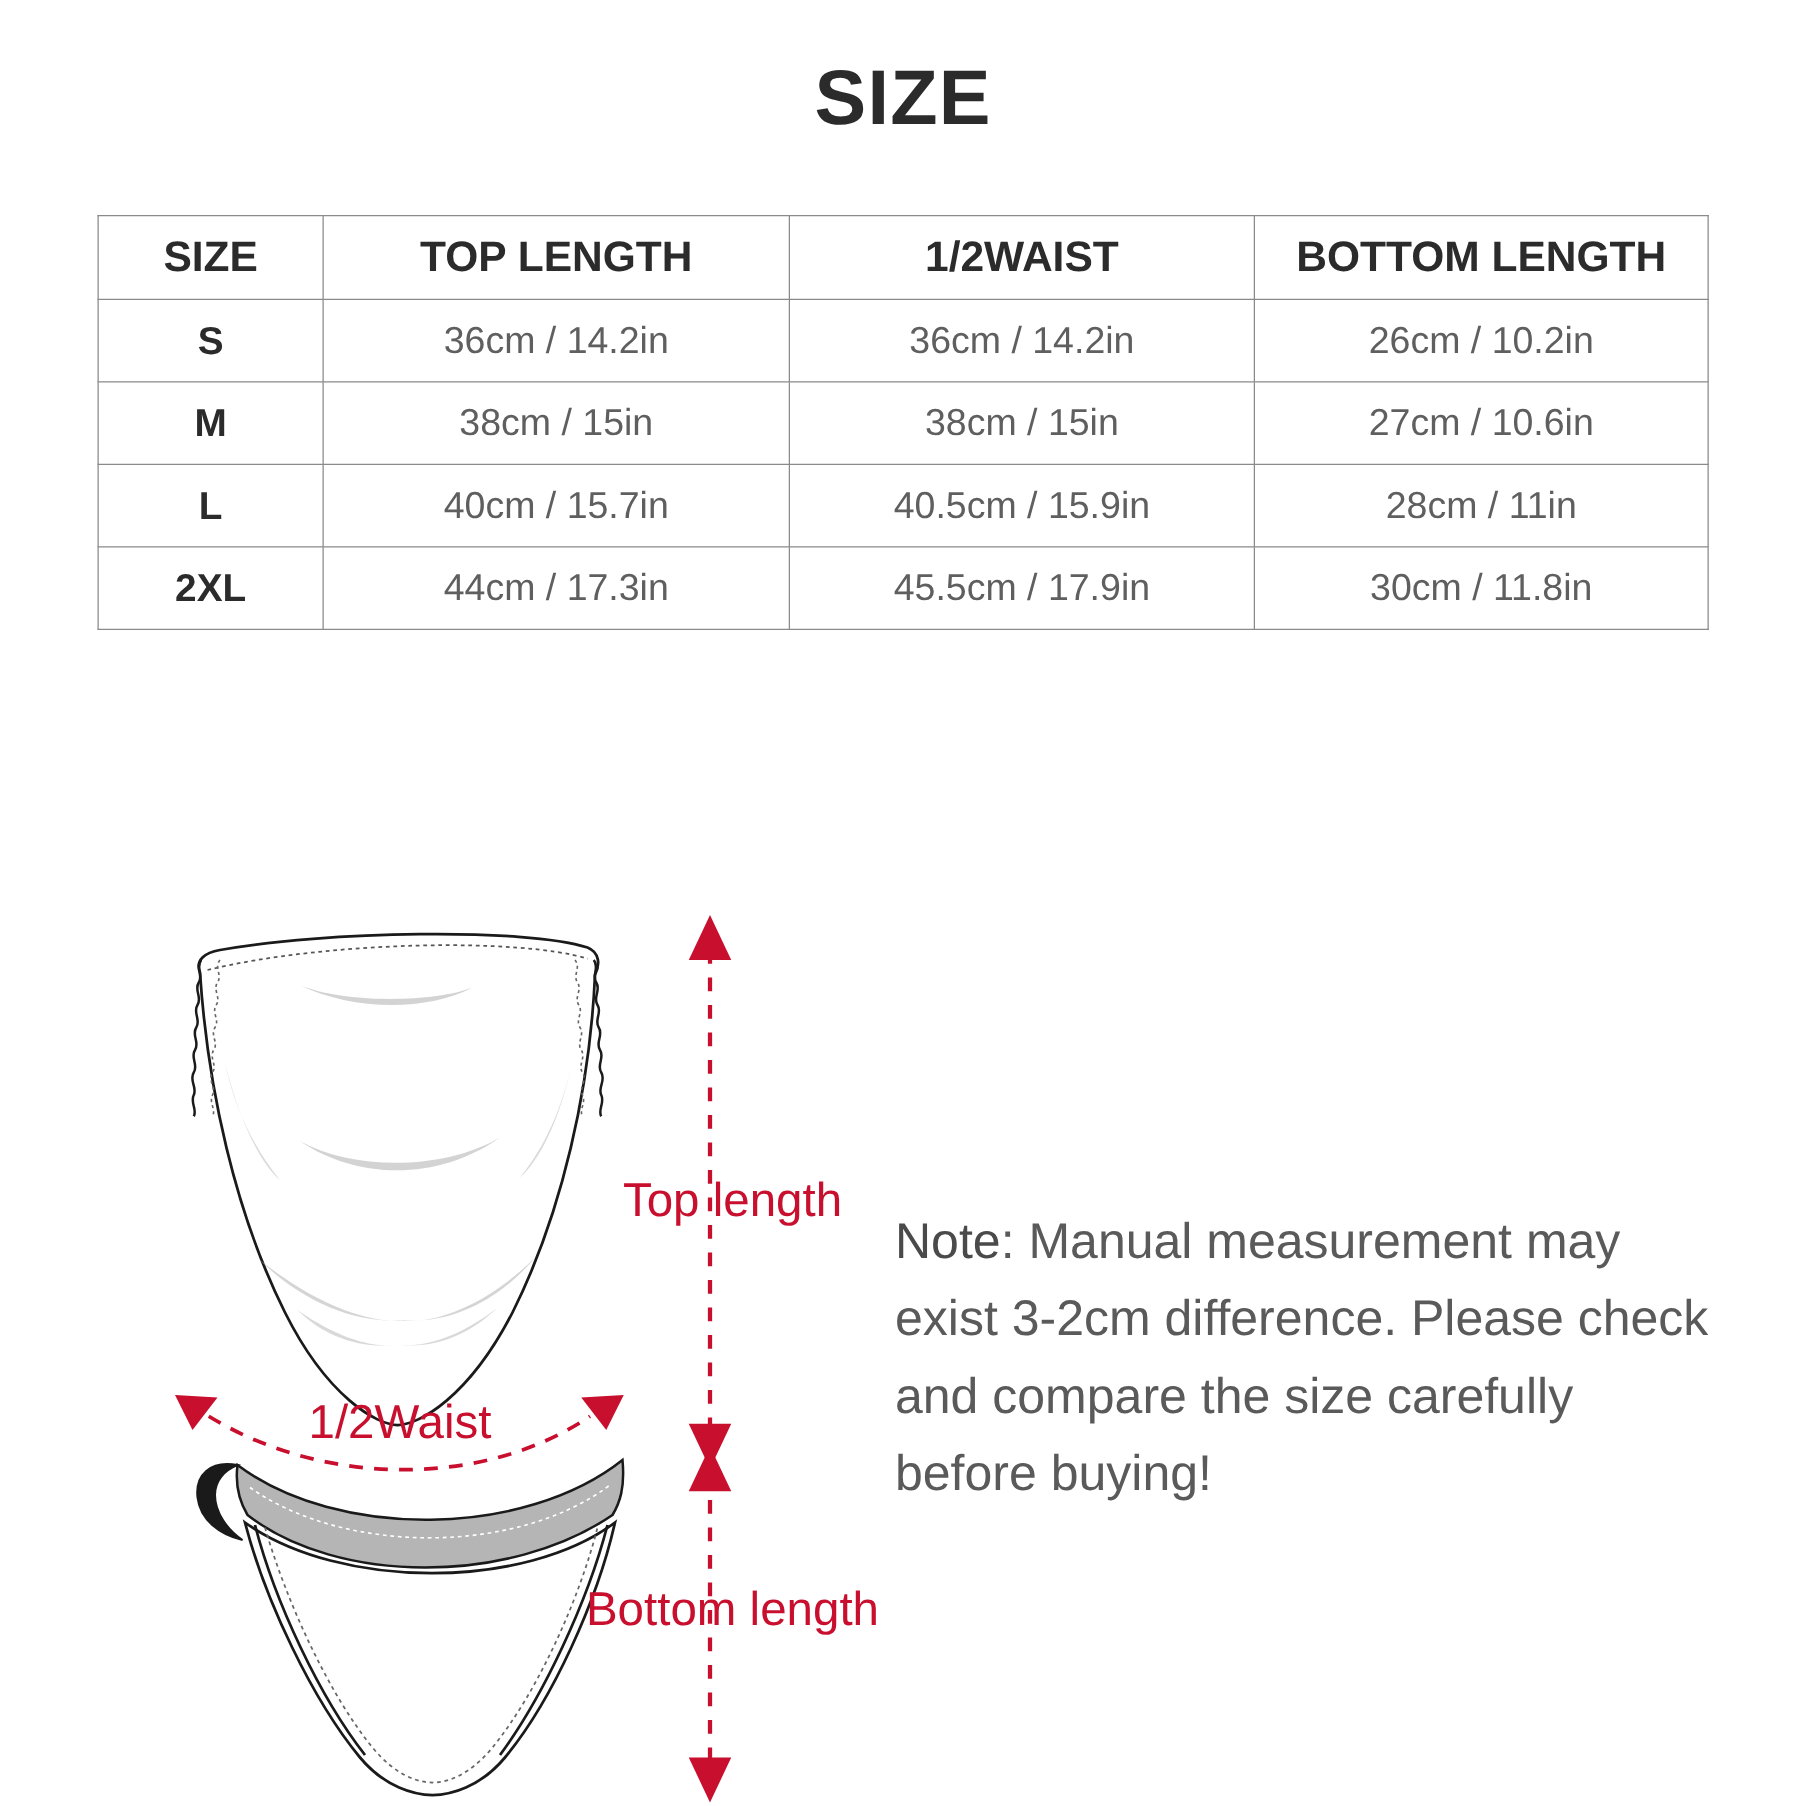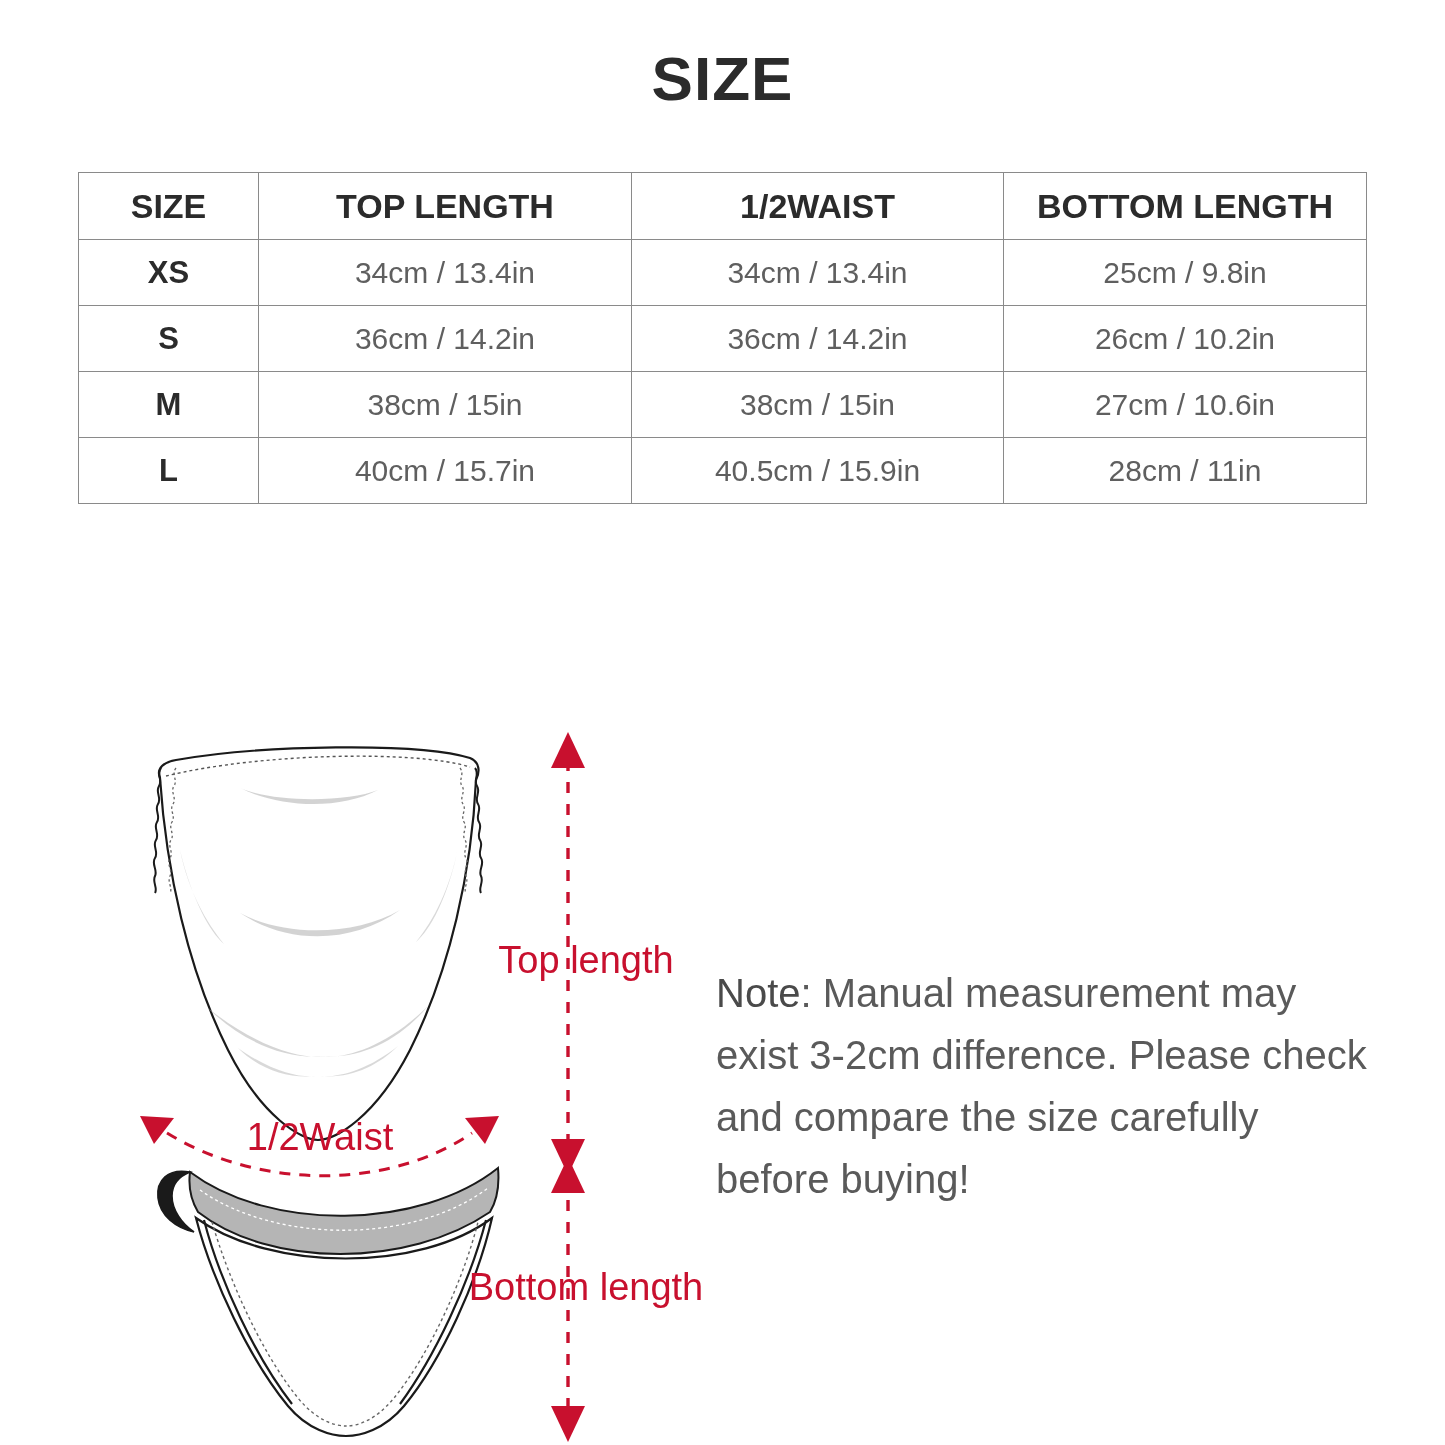--- a/index.html
+++ b/index.html
@@ -115,42 +115,42 @@
     <thead>
       <tr>
         <th>SIZE</th>
         <th>TOP LENGTH</th>
         <th>1/2WAIST</th>
         <th>BOTTOM LENGTH</th>
       </tr>
     </thead>
     <tbody>
       <tr>
-        <td class="size-cell">XS</td>
-        <td class="val-cell">34cm / 13.4in</td>
-        <td class="val-cell">34cm / 13.4in</td>
-        <td class="val-cell">25cm / 9.8in</td>
-      </tr>
-      <tr>
         <td class="size-cell">S</td>
         <td class="val-cell">36cm / 14.2in</td>
         <td class="val-cell">36cm / 14.2in</td>
         <td class="val-cell">26cm / 10.2in</td>
       </tr>
       <tr>
         <td class="size-cell">M</td>
         <td class="val-cell">38cm / 15in</td>
         <td class="val-cell">38cm / 15in</td>
         <td class="val-cell">27cm / 10.6in</td>
       </tr>
       <tr>
         <td class="size-cell">L</td>
         <td class="val-cell">40cm / 15.7in</td>
         <td class="val-cell">40.5cm / 15.9in</td>
         <td class="val-cell">28cm / 11in</td>
+      </tr>
+      <tr>
+        <td class="size-cell">2XL</td>
+        <td class="val-cell">44cm / 17.3in</td>
+        <td class="val-cell">45.5cm / 17.9in</td>
+        <td class="val-cell">30cm / 11.8in</td>
       </tr>
     </tbody>
   </table>
 </div>
 
 <div id="illustration">
 
   <svg id="garment-svg" width="620" height="730" viewBox="0 0 620 730">
 
     <g>

